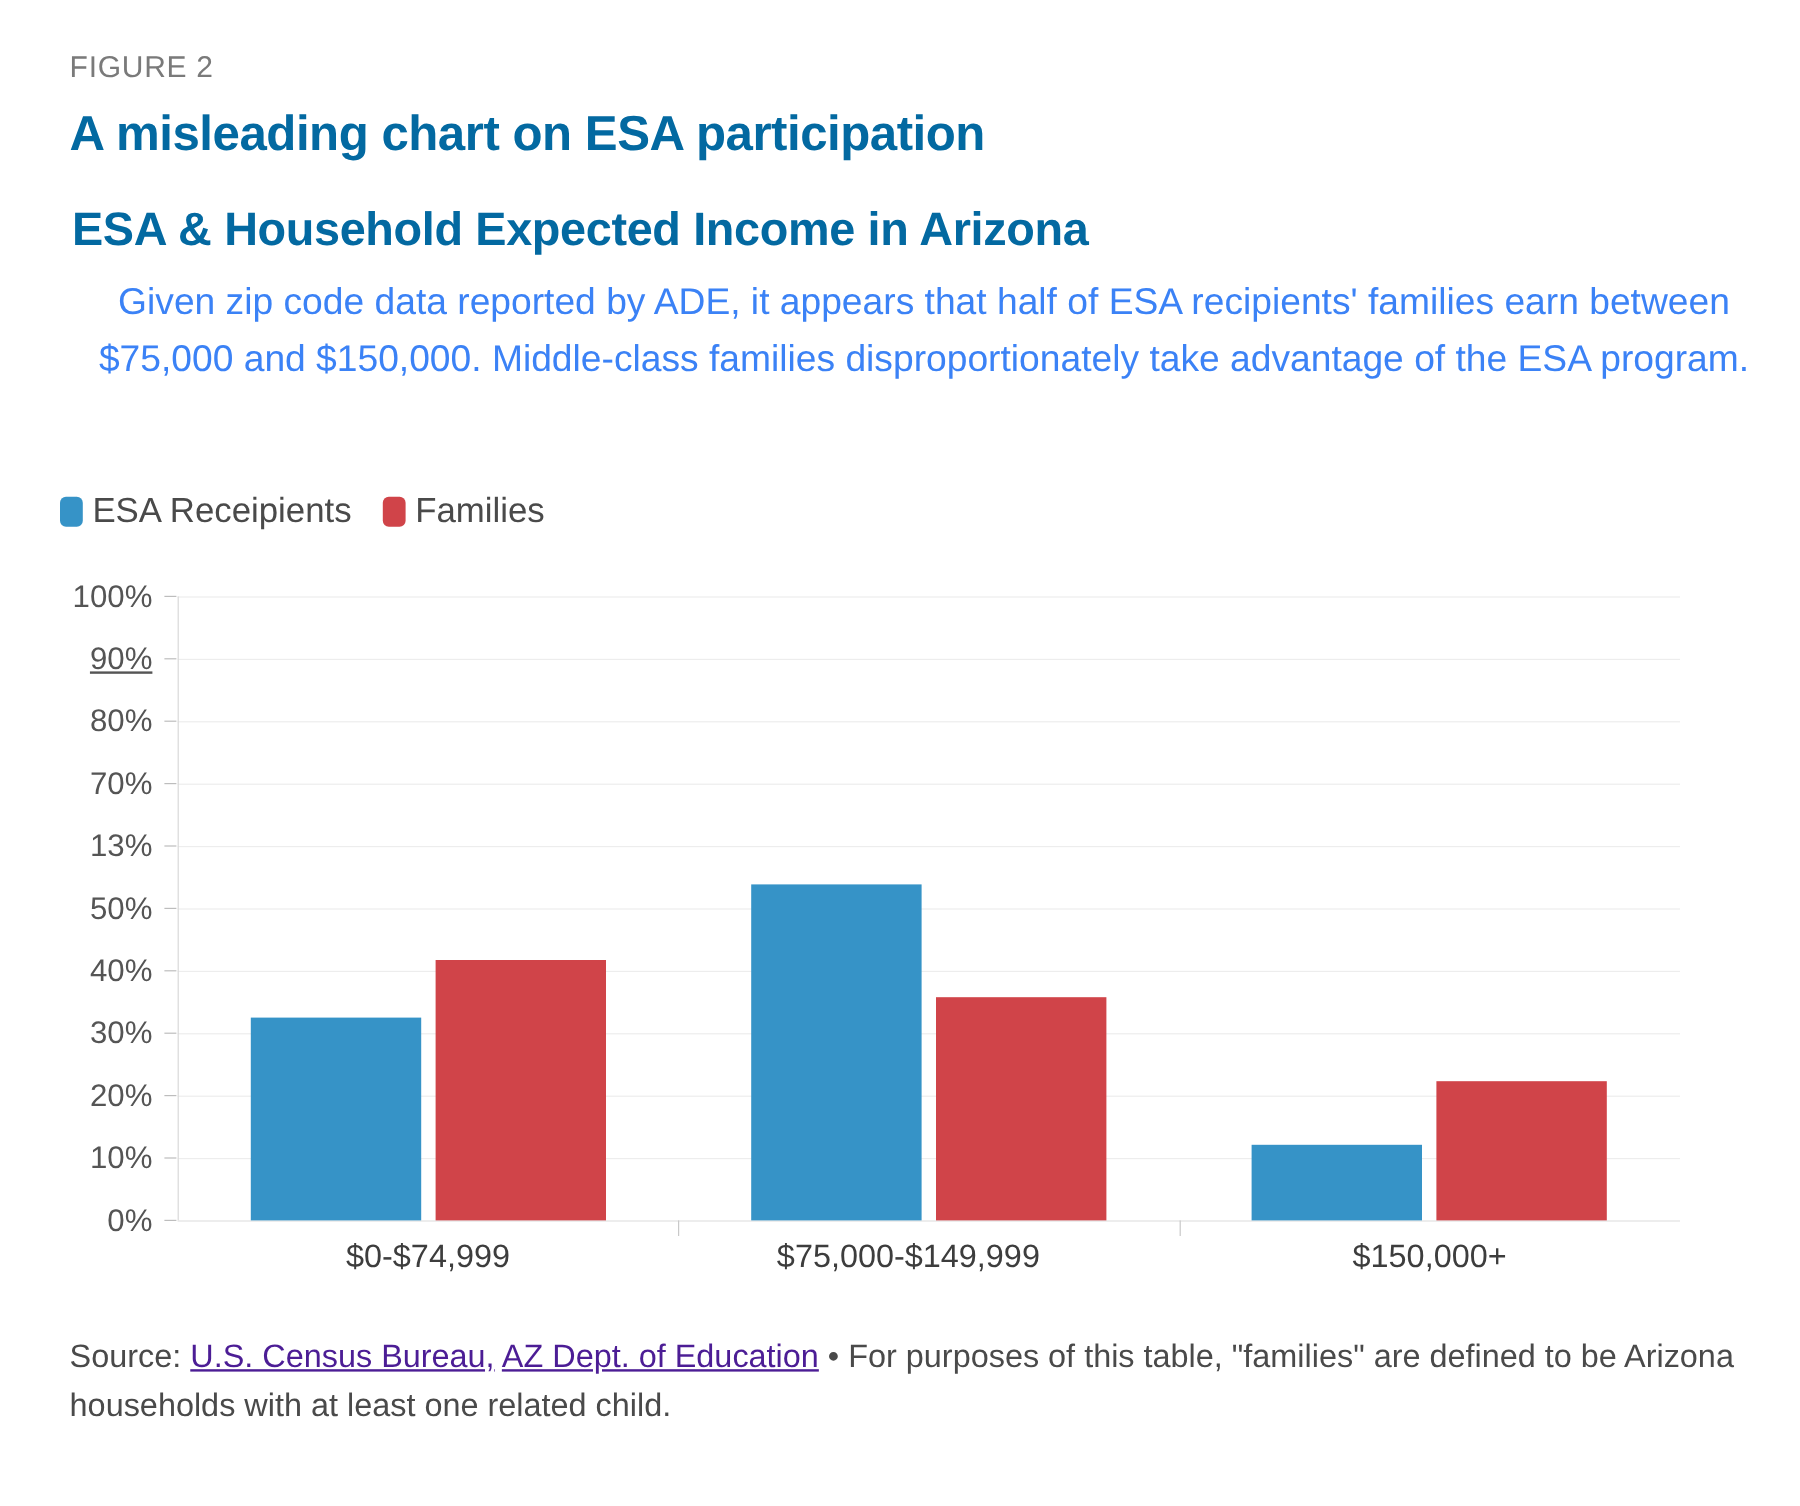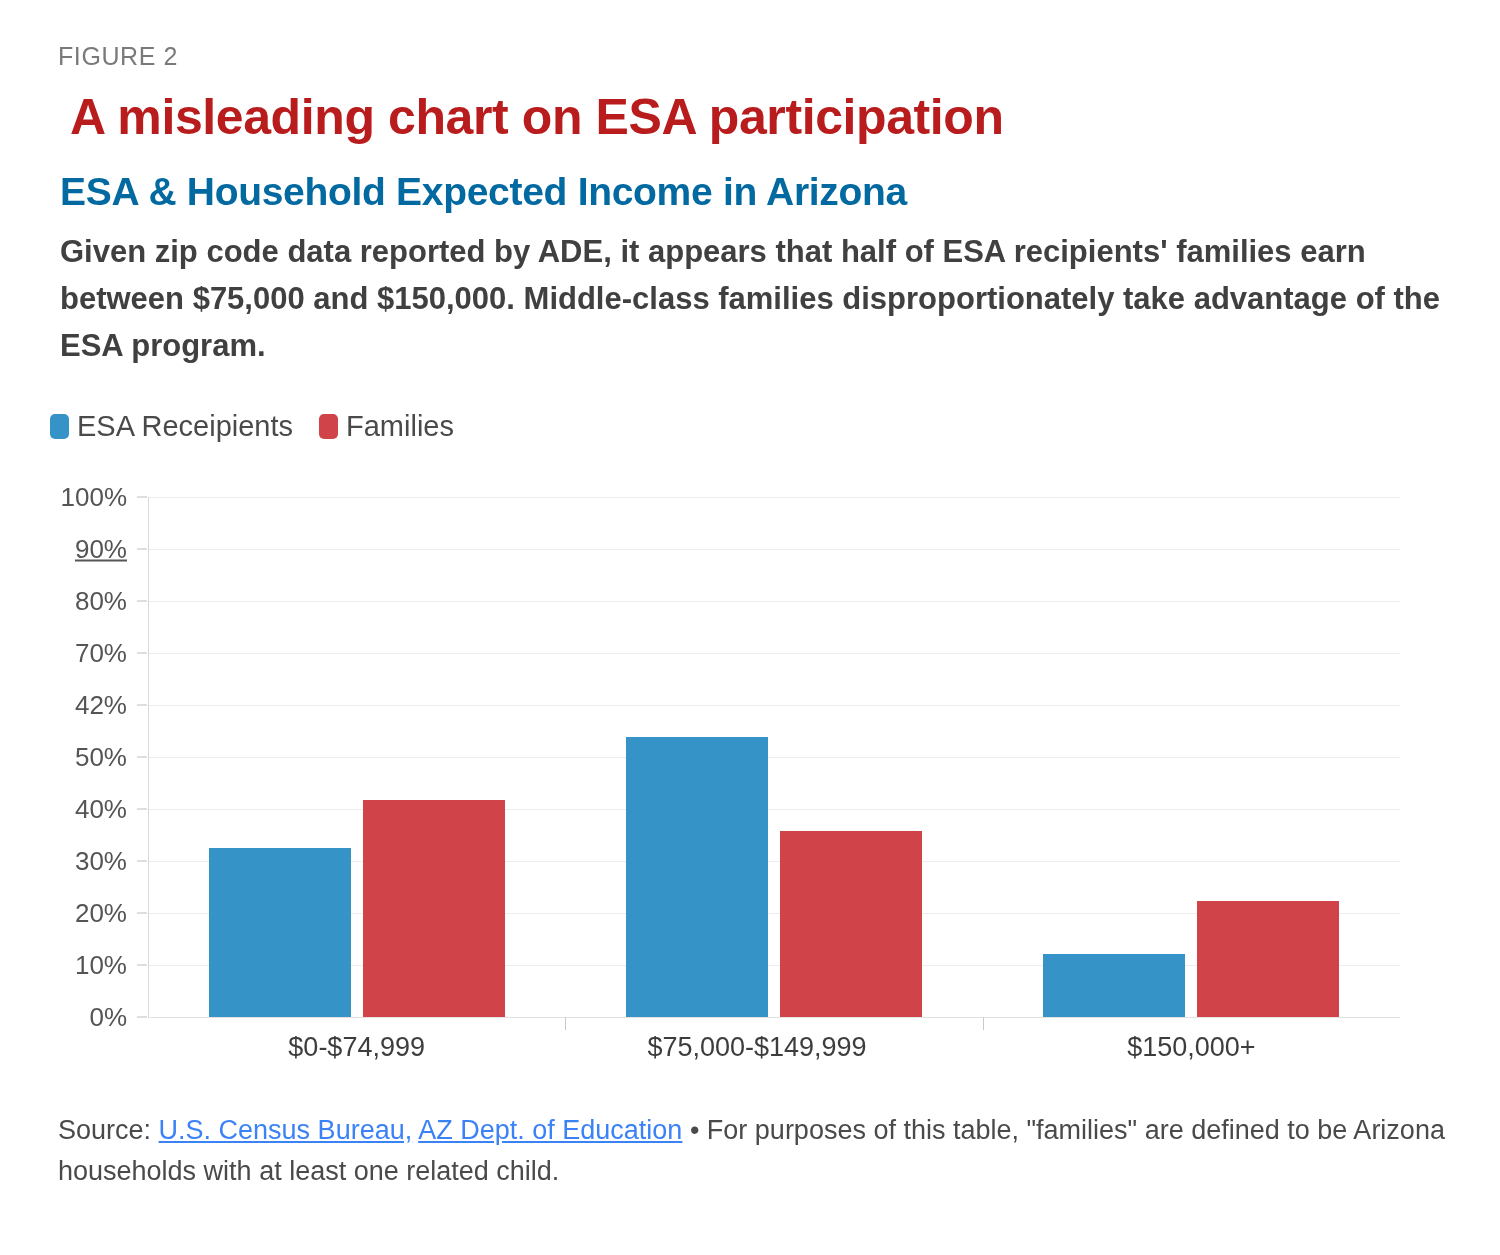--- a/index.html
+++ b/index.html
@@ -25,44 +25,44 @@
     position: absolute;
     left: 58px; top: 42px;
     font-size: 25px;
     letter-spacing: 0.6px;
     color: #7a7a7a;
     font-weight: 400;
   }
   .fig-title {
     position: absolute;
     left: 58px; top: 88px;
-    font-size: 50px;
+    font-size: 41px;
     font-weight: bold;
-    color: #b91c1c;
+    color: #0369a1;
     letter-spacing: -0.4px;
-    margin-left: 12px;
   }
 
   
   .chart-title {
     position: absolute;
     left: 60px; top: 170px;
     font-size: 39px;
     font-weight: bold;
     color: #0369a1;
     letter-spacing: -0.3px;
   }
   .chart-subtitle {
     position: absolute;
     left: 60px; top: 228px;
     width: 1420px;
     font-size: 31px;
     line-height: 47px;
-    color: #404040;
-    font-weight: 700;
+    color: #3b82f6;
+    font-weight: 400;
+    text-align: center;
   }
 
   
   .legend {
     position: absolute;
     left: 50px; top: 410px;
     display: flex;
     align-items: center;
     gap: 26px;
   }
@@ -171,21 +171,21 @@
   
   .footer {
     position: absolute;
     left: 58px; top: 1110px;
     width: 1400px;
     font-size: 27px;
     line-height: 41px;
     color: #4a4a4a;
   }
   .footer a, .footer .link {
-    color: #3b82f6;
+    color: #4c1d95;
     text-decoration: underline;
     cursor: pointer;
   }
 </style>
 </head>
 <body>
 
 <div class="page">
 
   <div class="fig-label">FIGURE 2</div>
@@ -212,21 +212,21 @@
         <div class="ytick" style="top: 495px;">10%</div>
         <div class="ytick-mark" style="top: 495px; left: 137px;"></div>
         <div class="ytick" style="top: 443px;">20%</div>
         <div class="ytick-mark" style="top: 443px; left: 137px;"></div>
         <div class="ytick" style="top: 391px;">30%</div>
         <div class="ytick-mark" style="top: 391px; left: 137px;"></div>
         <div class="ytick" style="top: 339px;">40%</div>
         <div class="ytick-mark" style="top: 339px; left: 137px;"></div>
         <div class="ytick" style="top: 287px;">50%</div>
         <div class="ytick-mark" style="top: 287px; left: 137px;"></div>
-        <div class="ytick" style="top: 235px;">42%</div>
+        <div class="ytick" style="top: 235px;">13%</div>
         <div class="ytick-mark" style="top: 235px; left: 137px;"></div>
         <div class="ytick" style="top: 183px;">70%</div>
         <div class="ytick-mark" style="top: 183px; left: 137px;"></div>
         <div class="ytick" style="top: 131px;">80%</div>
         <div class="ytick-mark" style="top: 131px; left: 137px;"></div>
         <div class="ytick" style="top: 79px; text-decoration: underline;">90%</div>
         <div class="ytick-mark" style="top: 79px; left: 137px;"></div>
         <div class="ytick" style="top: 27px;">100%</div>
         <div class="ytick-mark" style="top: 27px; left: 137px;"></div>
       </div>

